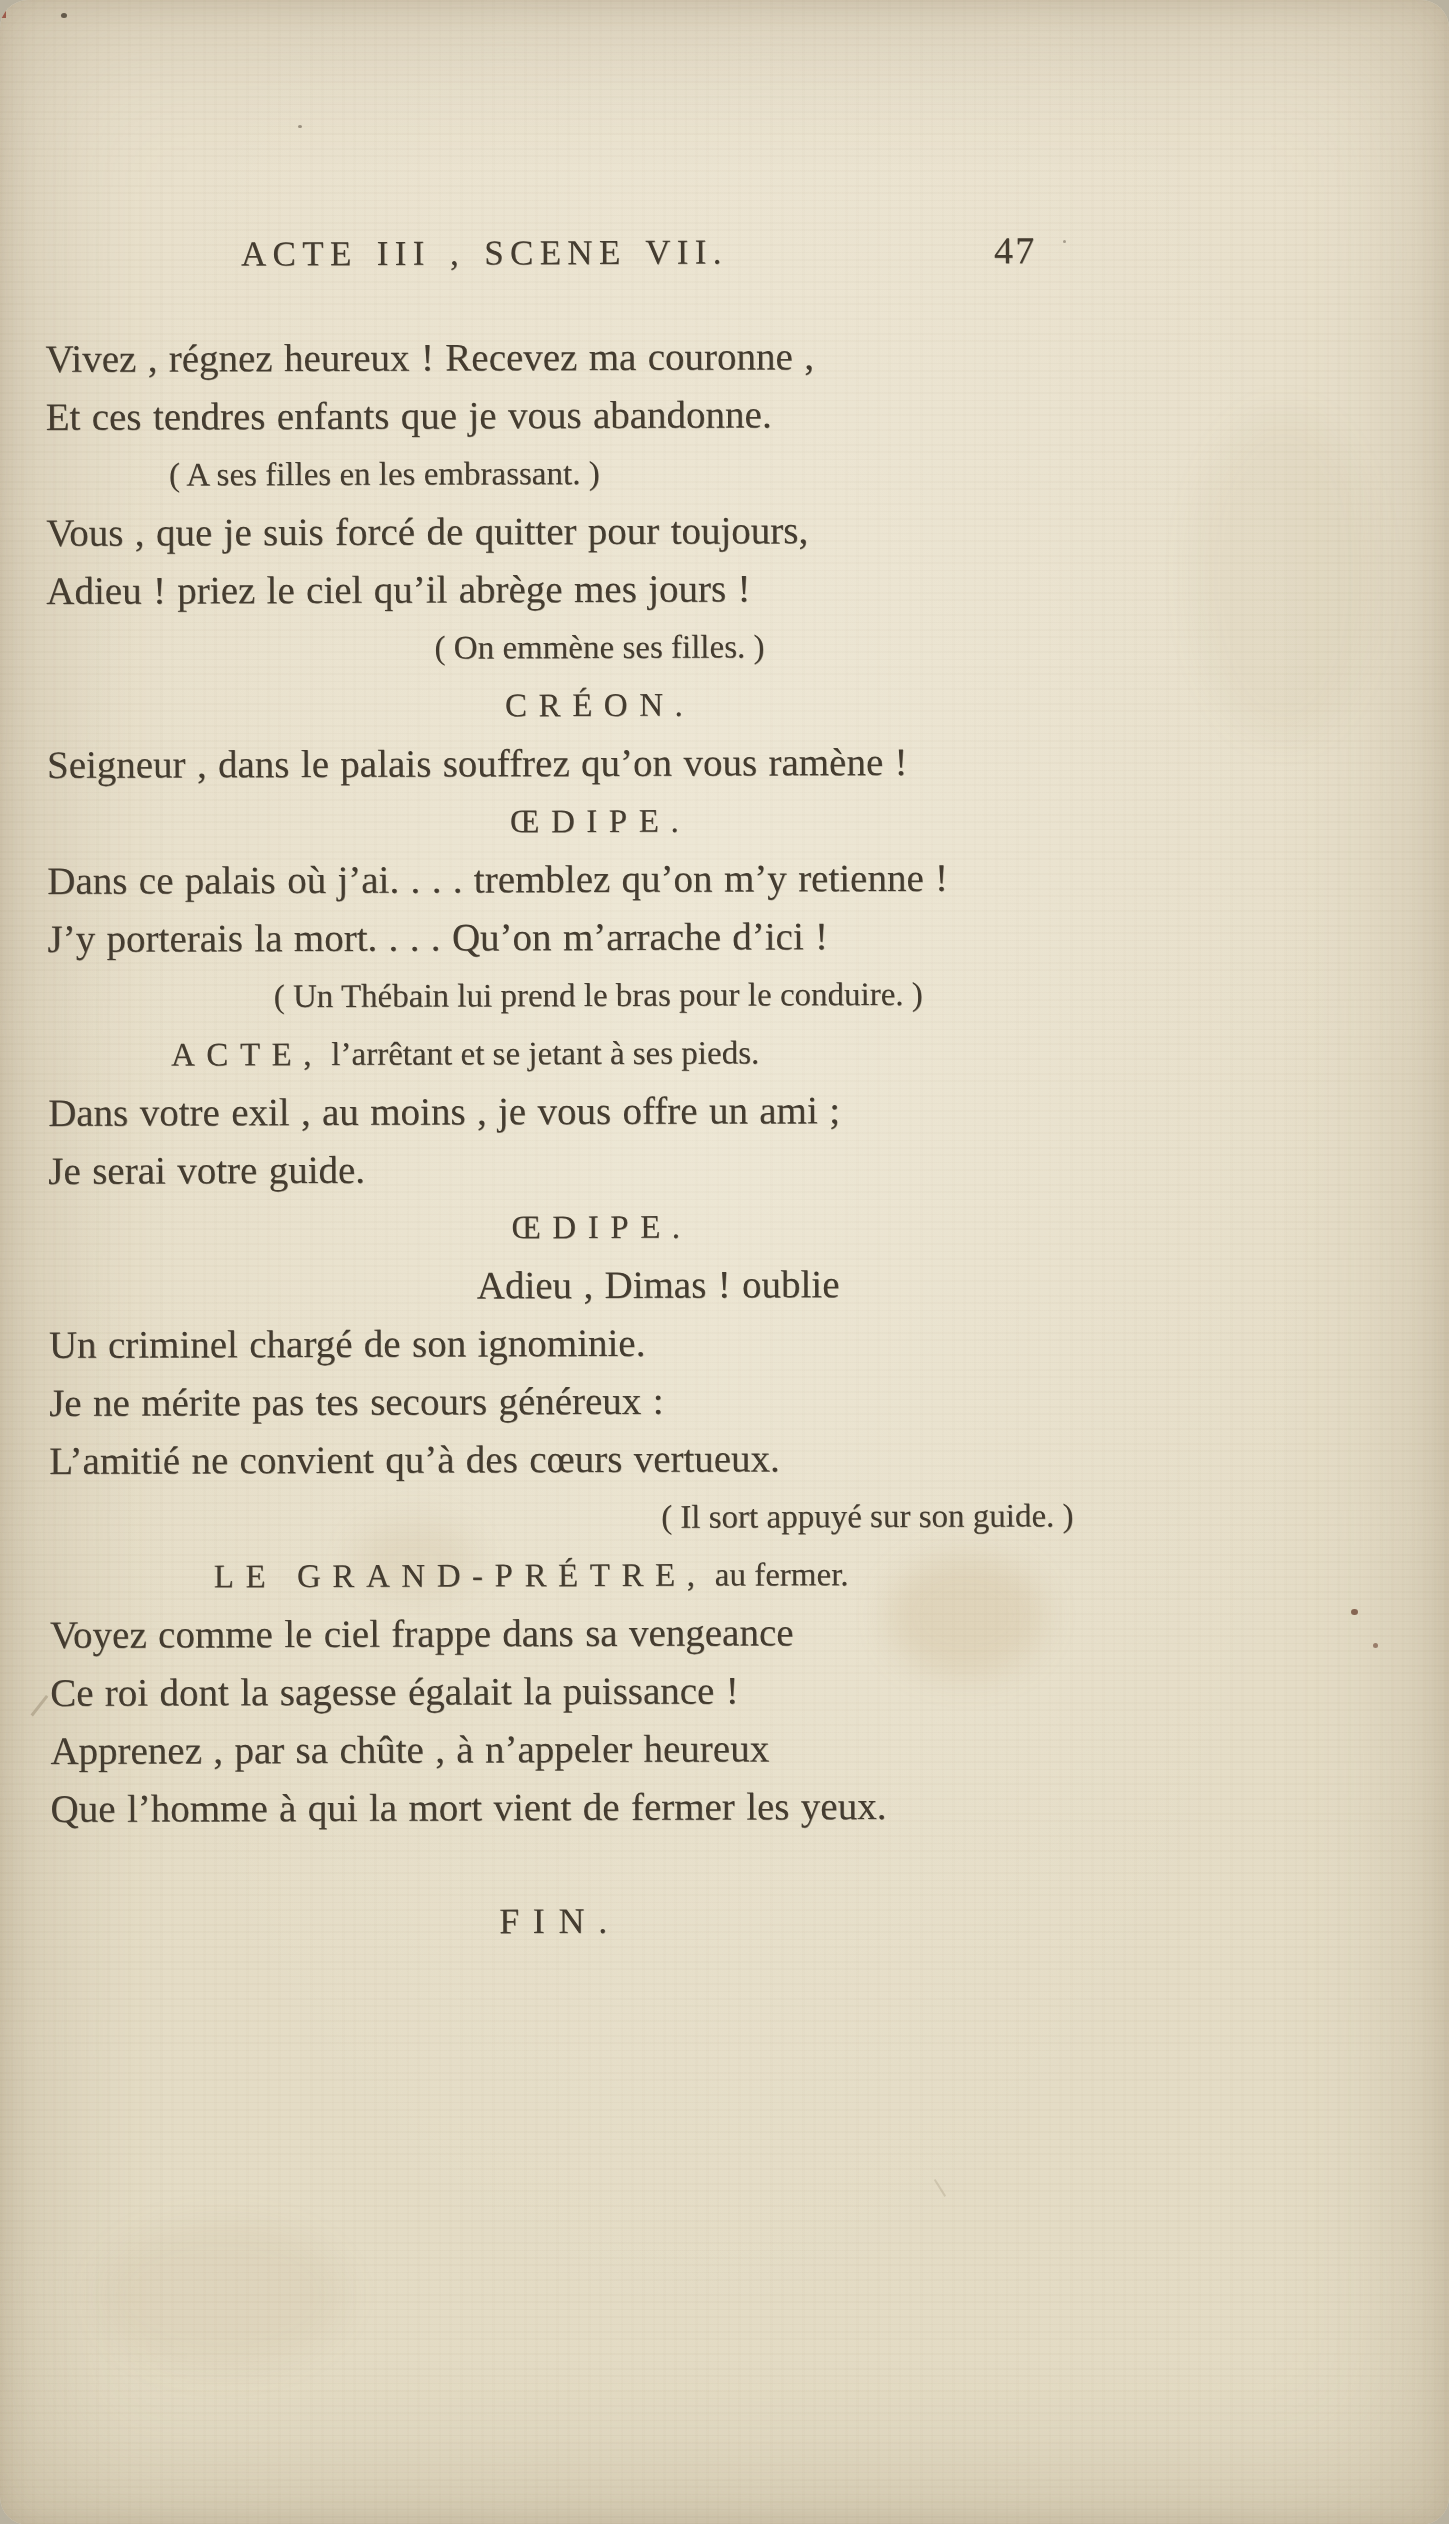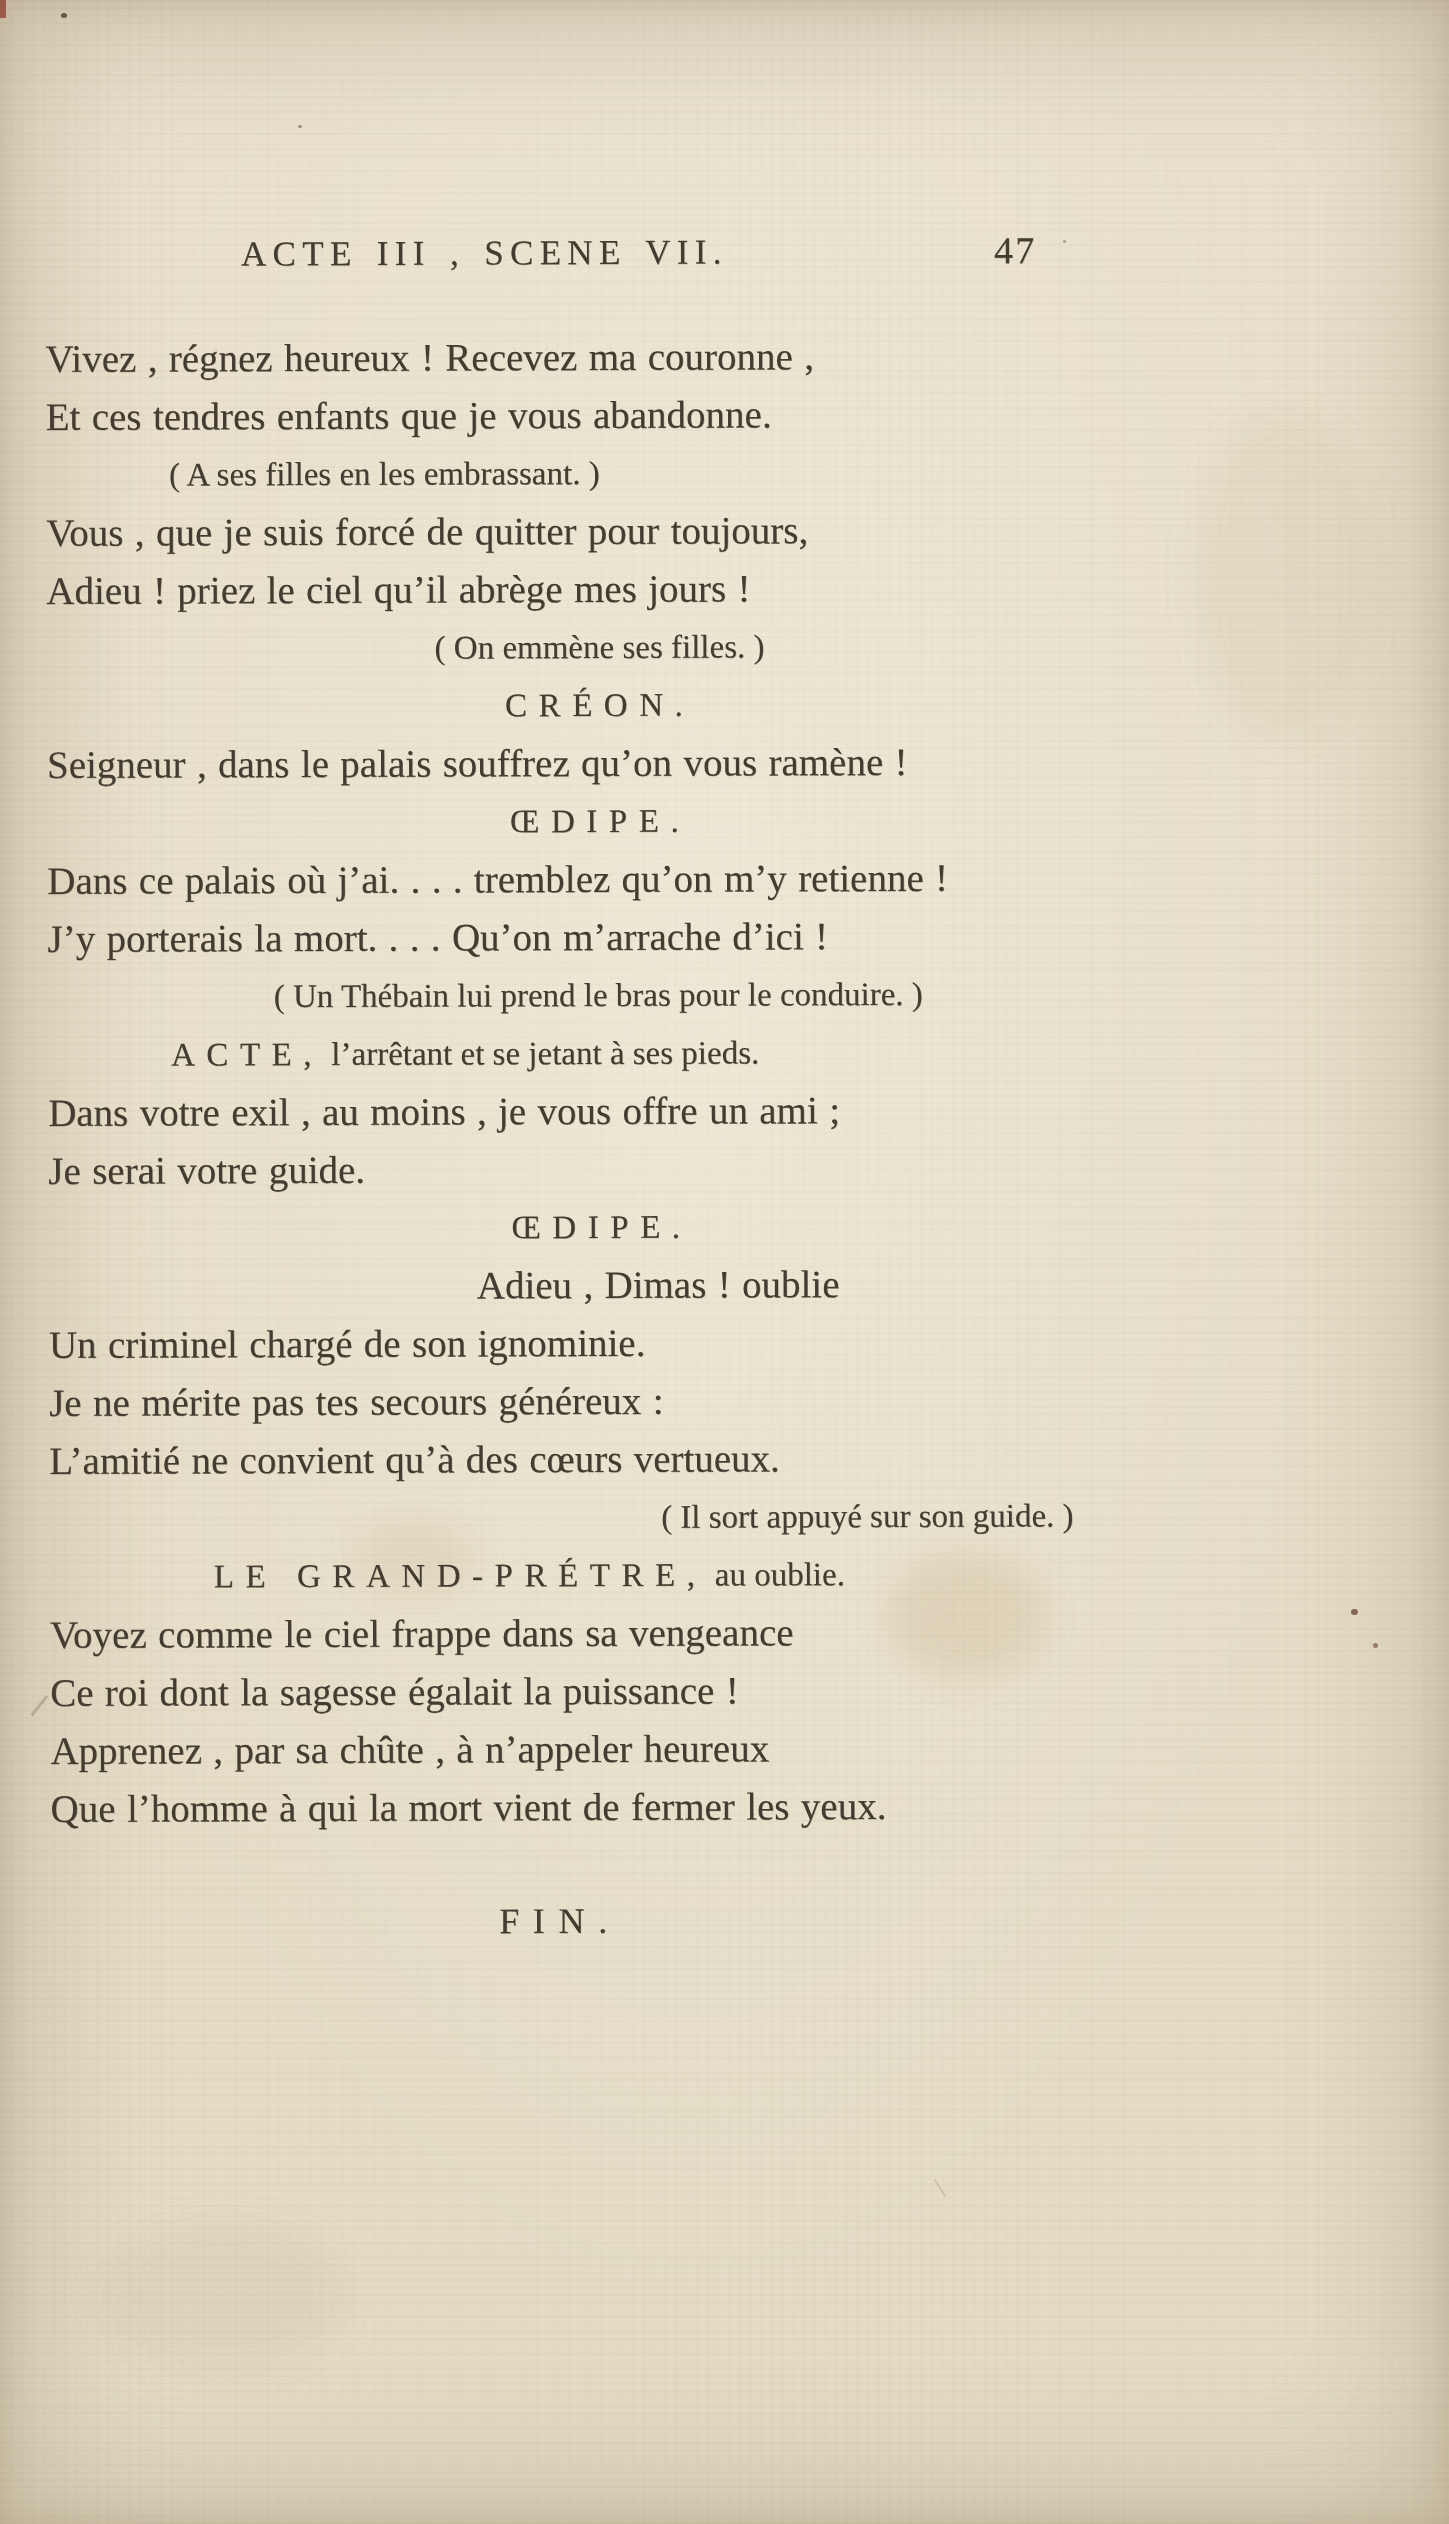--- a/index.html
+++ b/index.html
@@ -66,21 +66,21 @@
   .speck.p4{left:1373px;top:1643px;width:5px;height:5px;background:rgba(96,52,36,0.55);}
   .speck.p5{left:1063px;top:240px;width:3.3px;height:3.3px;background:rgba(62,52,40,0.4);}
   .fiber{position:absolute;background:rgba(104,86,62,0.28);}
   .fiber.f1{left:38px;top:1693px;width:2.5px;height:25px;transform:rotate(38deg);}
   .fiber.f2{left:939px;top:2178px;width:1.6px;height:20px;transform:rotate(-32deg);opacity:.6;}
   .edge-mark{position:absolute;left:0;top:0;width:5.8px;height:18px;background:#8d3b2e;opacity:0.75;}
 </style>
 </head>
 <body>
 
-<div class="page" style="background-color: rgb(232, 224, 203); color: rgb(68, 60, 48);">
+<div class="page" style="background-color: rgb(232, 224, 203); color: rgb(68, 60, 48); border-radius: 28px;">
 
   <div class="stain s1"></div>
   <div class="stain s2"></div>
   <div class="stain s3"></div>
   <div class="stain s4"></div>
 
   <div class="headerbar">
     <span class="head-title">ACTE III , SCENE VII.</span>
     <span class="page-num">47</span>
   </div>
@@ -100,21 +100,21 @@
       <div class="line t-dir" style="padding-left: 226px;">( Un Thébain lui prend le bras pour le conduire. )</div>
       <div class="line t-mixed" style="padding-left: 123px;"><span class="t-spk">ACTE,</span><span class="t-dir"> l’arrêtant et se jetant à ses pieds.</span></div>
       <div class="line t-verse">Dans votre exil , au moins , je vous offre un ami ;</div>
       <div class="line t-verse">Je serai votre guide.</div>
       <div class="line t-spk align-center">ŒDIPE.</div>
       <div class="line t-verse" style="padding-left: 428px;">Adieu , Dimas ! oublie</div>
       <div class="line t-verse">Un criminel chargé de son ignominie.</div>
       <div class="line t-verse">Je ne mérite pas tes secours généreux :</div>
       <div class="line t-verse">L’amitié ne convient qu’à des cœurs vertueux.</div>
       <div class="line t-dir align-right">( Il sort appuyé sur son guide. )</div>
-      <div class="line t-mixed" style="padding-left: 164px;"><span class="t-spk">LE GRAND-PRÉTRE,</span><span class="t-dir"> au oublie.</span></div>
+      <div class="line t-mixed" style="padding-left: 164px;"><span class="t-spk">LE GRAND-PRÉTRE,</span><span class="t-dir"> au fermer.</span></div>
       <div class="line t-verse">Voyez comme le ciel frappe dans sa vengeance</div>
       <div class="line t-verse">Ce roi dont la sagesse égalait la puissance !</div>
       <div class="line t-verse">Apprenez , par sa chûte , à n’appeler heureux</div>
       <div class="line t-verse">Que l’homme à qui la mort vient de fermer les yeux.</div>
     </div>
 
   <div class="fin">FIN.</div>
 
   <div class="speck p1"></div>
   <div class="speck p2"></div>

